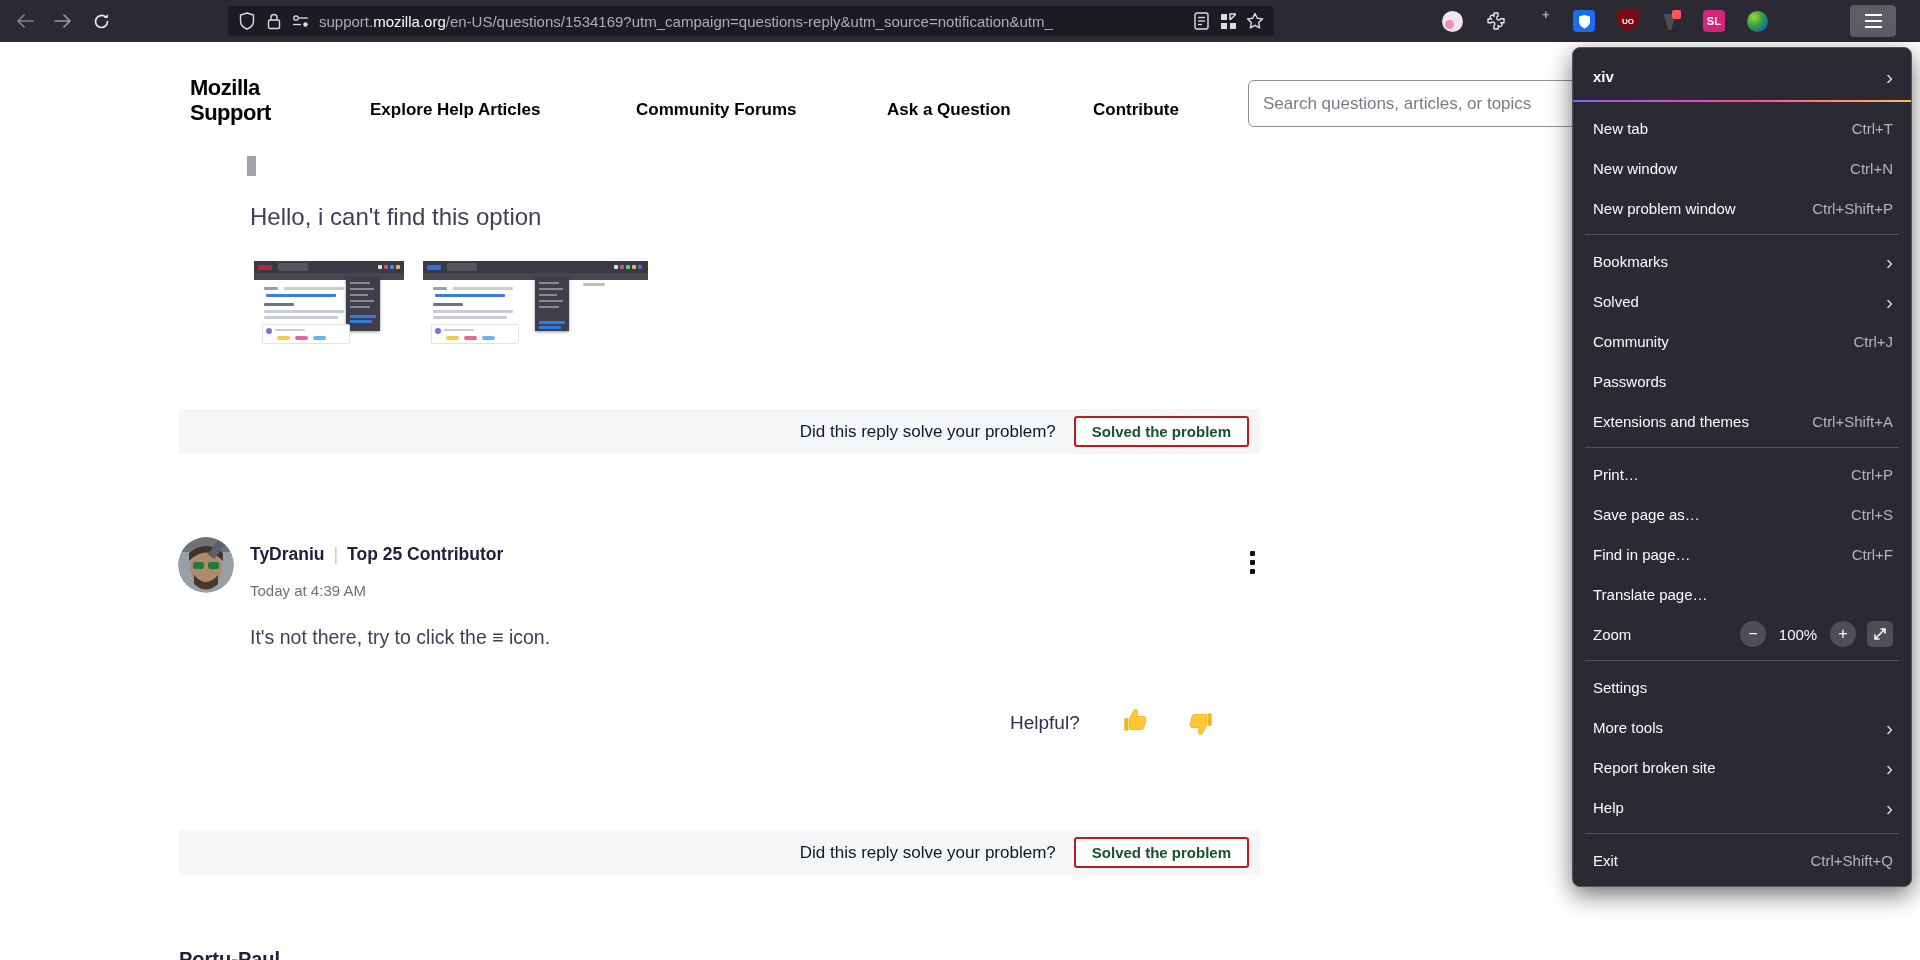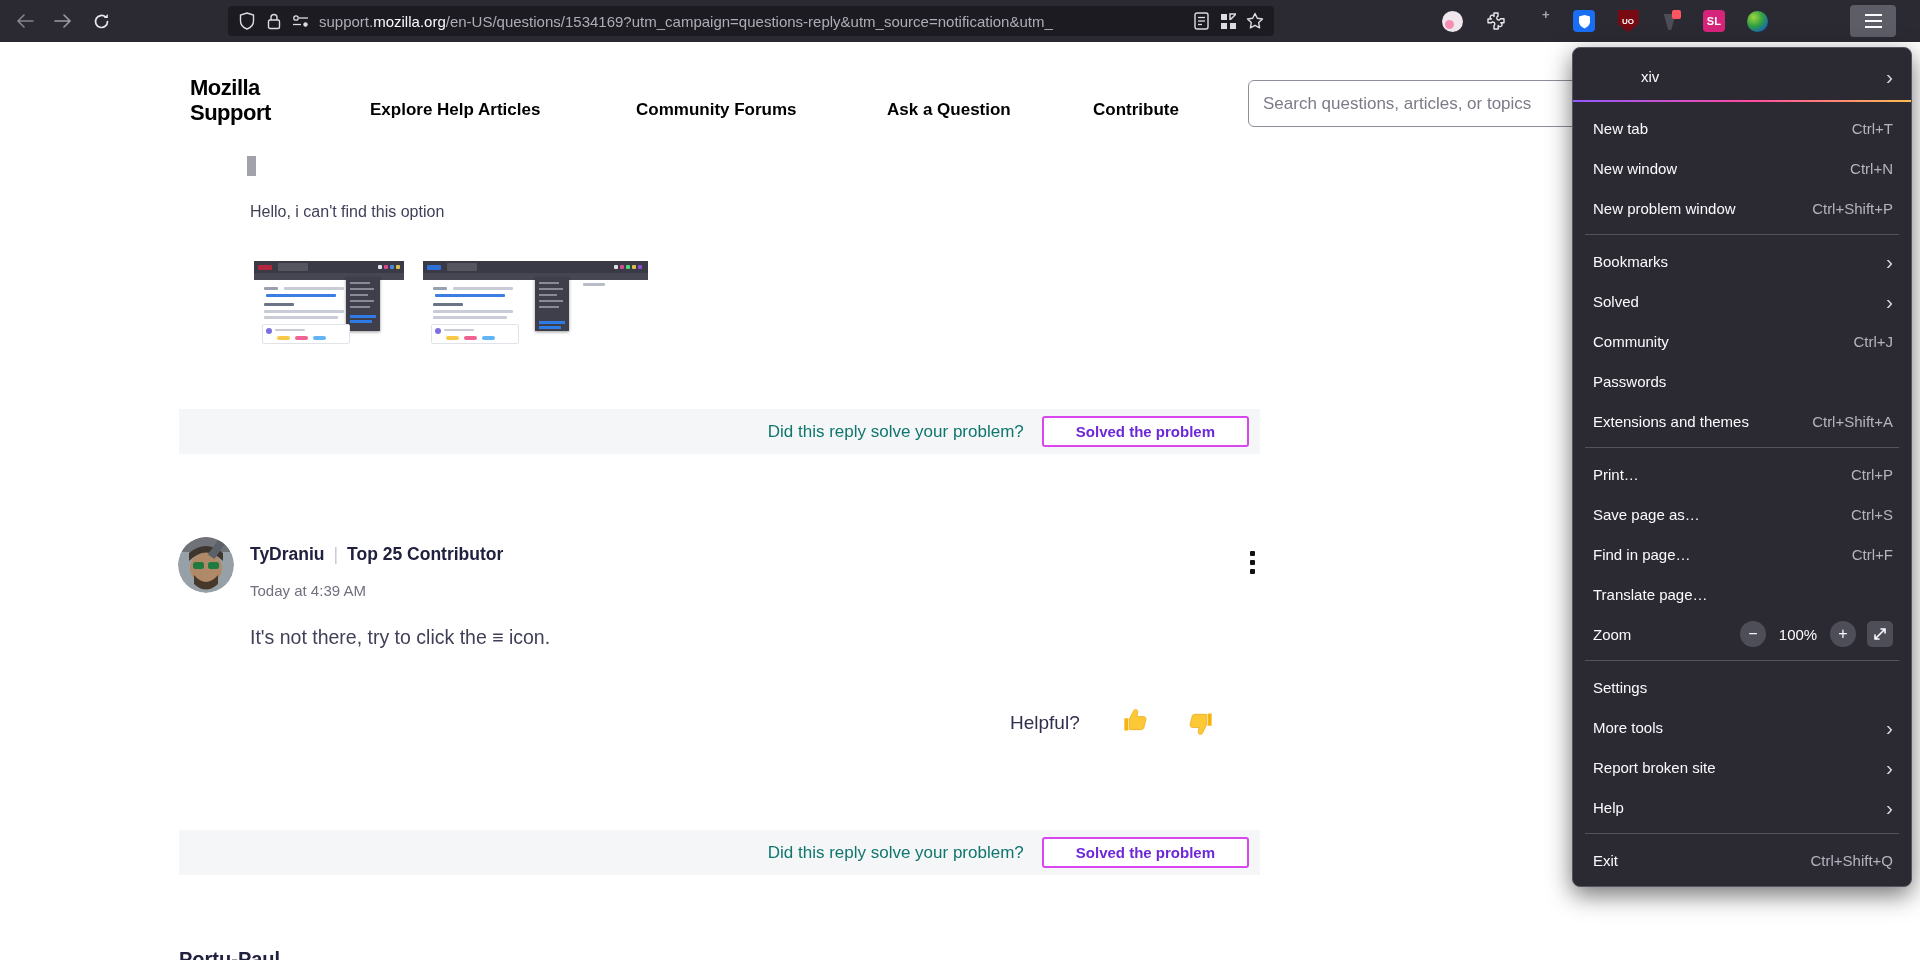--- a/index.html
+++ b/index.html
@@ -44,42 +44,42 @@
   
   .page { position:absolute; top:42px; left:0; width:1920px; height:918px; background:#fff; }
   .logo { position:absolute; left:190px; top:33px; font-weight:bold; font-size:22px; line-height:25px;
     color:#000; letter-spacing:-0.5px; }
   .main-nav-item { position:absolute; top:58px; font-weight:bold; font-size:17px; color:#000; white-space:nowrap; }
   .search-box { position:absolute; left:1248px; top:38px; width:332px; height:47px; border:1px solid #8f8f99;
     border-radius:6px; padding:0 14px; font-size:17px; color:#3f3f58; font-family:"Liberation Sans",sans-serif; }
   .search-box::placeholder { color:#7b7b88; }
   .fragment { position:absolute; left:247px; top:114px; width:9px; height:20px; background:#a2a2ab; }
 
-  .q-text { position:absolute; left:250px; top:161px; font-size:16px; color:#3f3f58; }
+  .q-text { position:absolute; left:250px; top:161px; font-size:24px; color:#3f3f58; }
   .thumb { position:absolute; top:219px; height:85px; background:#fff; overflow:hidden; }
   .t-top { position:absolute; top:0; left:0; right:0; height:12px; background:#3a3a46; }
   .t-red { position:absolute; left:4px; top:4px; width:14px; height:5px; background:#b5253c; border-radius:1px; }
   .t-tab { position:absolute; left:24px; top:2px; width:30px; height:8px; background:#55555f; border-radius:1px; }
   .t-dots { position:absolute; top:4px; height:4px; display:flex; gap:2px; }
   .t-dots i { width:4px; height:4px; border-radius:1px; display:block; }
   .t-url { position:absolute; top:12px; left:0; right:0; height:7px; background:#474753; }
   .t-line { position:absolute; height:3px; border-radius:1px; background:#c9ccd6; }
   .t-blue { background:#3b7de0; }
   .t-panel { position:absolute; top:16px; width:34px; height:54px; background:#3f3f4b; box-shadow:0 1px 3px rgba(0,0,0,.4); }
   .t-panel i { position:absolute; left:4px; height:2px; background:#8a8a95; display:block; }
   .t-panel .b { background:#2f7be5; }
   .t-card { position:absolute; left:8px; bottom:2px; width:88px; height:20px; border:1px solid #e1e3ea; border-radius:2px; background:#fff; }
   .t-card .dot { position:absolute; left:3px; top:3px; width:6px; height:6px; border-radius:50%; background:#7c6fe0; }
   .t-card .pill { position:absolute; bottom:3px; width:13px; height:4px; border-radius:2px; }
 
   .solve-bar { position:absolute; left:179px; width:1081px; height:45px; background:#f5f6f7;
     display:flex; align-items:center; justify-content:flex-end; gap:18px; padding-right:11px; }
-  .solve-q { font-size:17px; color:#0f766e; }
-  .solve-btn { background:#fff; border:2px solid #d946ef; color:#6d28d9; font-weight:bold; font-size:15px;
-    padding:5px 32px; border-radius:3px; font-family:"Liberation Sans",sans-serif; }
+  .solve-q { font-size:17px; color:#0f172a; }
+  .solve-btn { background:#fff; border:2px solid #b91c1c; color:#14532d; font-weight:bold; font-size:15px;
+    padding:5px 16px; border-radius:3px; font-family:"Liberation Sans",sans-serif; }
 
   .avatar { position:absolute; left:178px; top:495px; width:56px; height:56px; border-radius:50%; overflow:hidden; }
   .author-row { position:absolute; left:250px; top:502px; display:flex; align-items:center; gap:9px;
     font-weight:bold; font-size:17.5px; color:#20203f; }
   .author-sep { color:#c9c9d2; font-weight:normal; }
   .post-time { position:absolute; left:250px; top:540px; font-size:15px; color:#70707f; }
   .kebab { position:absolute; left:1242px; top:505px; width:20px; height:30px; display:flex; flex-direction:column;
     align-items:center; justify-content:center; gap:4px; }
   .kebab i { width:5px; height:5px; border-radius:1px; background:#111; display:block; }
   .reply-text { position:absolute; left:250px; top:584px; font-size:19.5px; color:#3f3f58; }
@@ -91,21 +91,21 @@
 
   
   .menu { position:absolute; left:1572px; top:47px; width:340px; background:#2b2a33; border:1px solid #55555f;
     border-radius:8px; box-shadow:0 8px 24px rgba(0,0,0,.55); z-index:20; padding:6px 0; color:#fbfbfe; }
   .m-item { height:40px; display:flex; align-items:center; justify-content:space-between; padding:0 18px 0 20px;
     font-size:15px; }
   .m-item .lbl { color:#fbfbfe; }
   .m-item .sc { color:#b4b4bf; }
   .m-item .chev { color:#d8d8de; font-size:21px; line-height:1; }
   .m-acct { height:44px; }
-  .m-acct .lbl { font-weight:normal;margin-left:48px; }
+  .m-acct .lbl { font-weight:bold; }
   .m-grad { height:2px; border:0; margin:2px 0 6px 0;
     background:linear-gradient(90deg,#9059ff 0%,#ff4aa2 52%,#ffbd4f 100%); }
   .m-sep { height:1px; border:0; background:#53535d; margin:6px 12px; }
   .zoom-ctrls { display:flex; align-items:center; gap:11px; }
   .z-circle { width:26px; height:26px; border-radius:50%; background:#4e4e59; color:#fbfbfe; display:flex;
     align-items:center; justify-content:center; font-size:16px; }
   .z-fs { width:26px; height:26px; border-radius:5px; background:#4e4e59; display:flex; align-items:center; justify-content:center; }
   .z-val { min-width:42px; text-align:center; }
 </style>
 </head>

